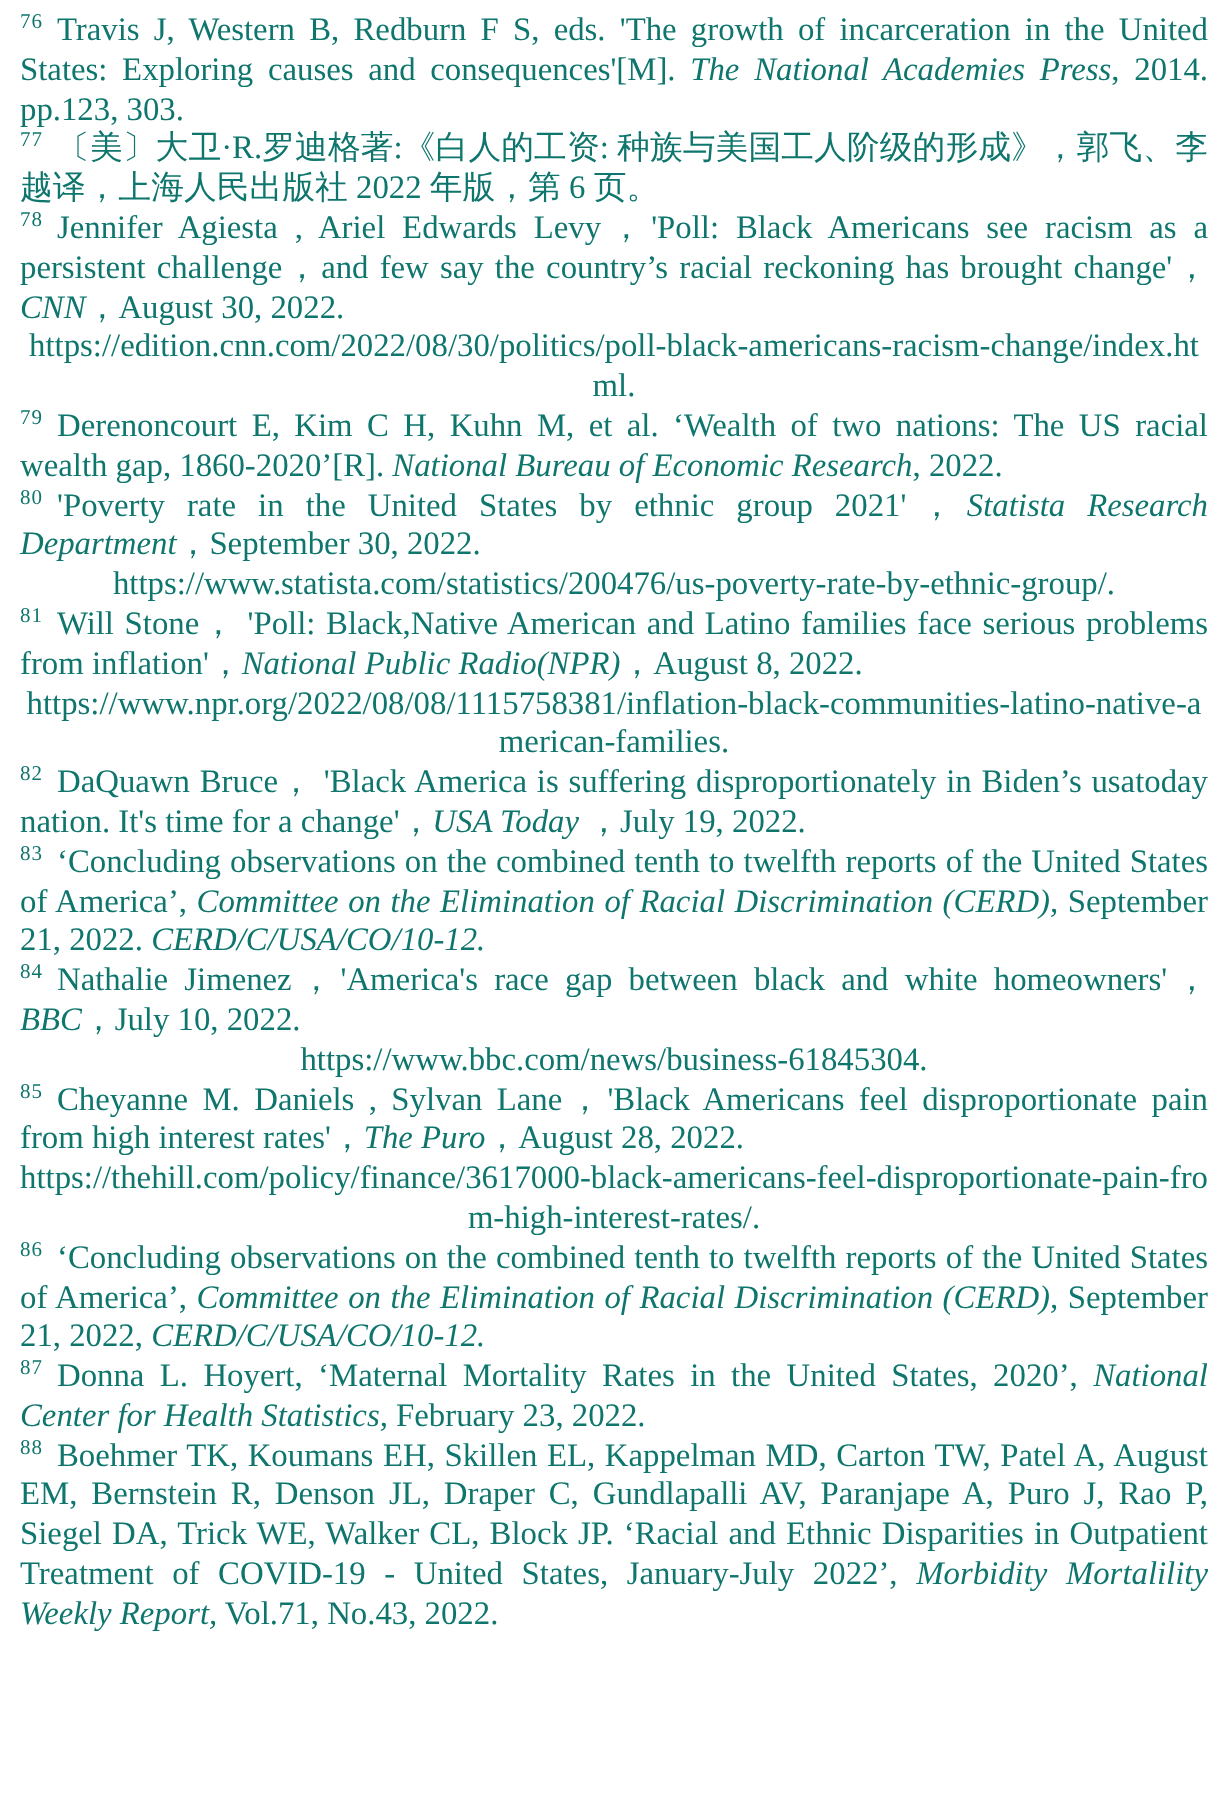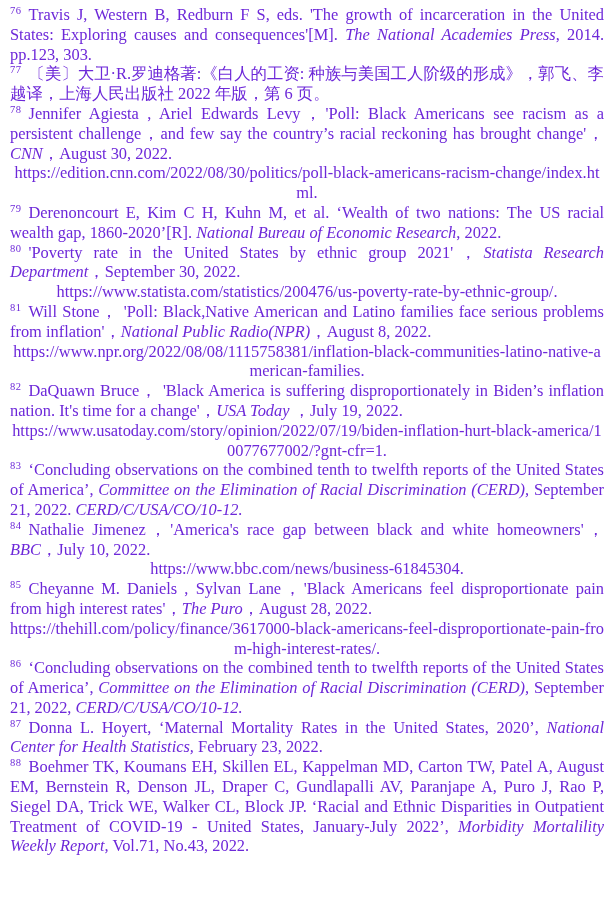--- a/index.html
+++ b/index.html
@@ -2,21 +2,21 @@
 <html><head>
 <meta charset="utf-8">
 <style>
   html, body { margin: 0; padding: 0; background: #e8e8e8; }
   .page {
     width: 613px;
     height: 900px;
     box-sizing: border-box;
     margin: 0 auto;
     background: #ffffff;
-    color: #6d28d9;
+    color: #0f766e;
     padding: 5px 9px 0 10px;
     font-family: "Liberation Serif", "DejaVu Serif", serif;
     font-size: 16.4px;
     line-height: 19.8px;
     overflow: hidden;
   }
   p.fn {
     margin: 0;
     padding: 0;
     text-align: justify;
@@ -41,21 +41,21 @@
 <body>
 
 <div class="page">
   <div id="footnotes">
       <p class="fn"><sup class="fn-num">76</sup><span>Travis J, Western B, Redburn F S, eds. 'The growth of incarceration in the United States: Exploring causes and consequences'[M]. </span><em>The National Academies Press</em><span>, 2014. pp.123, 303.</span></p>
       <p class="fn"><sup class="fn-num">77</sup><span>〔美〕大卫·R.罗迪格著:《白人的工资: 种族与美国工人阶级的形成》，郭飞、李越译，上海人民出版社 2022 年版，第 6 页。</span></p>
       <p class="fn"><sup class="fn-num">78</sup><span>Jennifer Agiesta , Ariel Edwards Levy，'Poll: Black Americans see racism as a persistent challenge，and few say the country’s racial reckoning has brought change'，</span><em>CNN</em><span>，August 30, 2022.</span><span class="url">https://edition.cnn.com/2022/08/30/politics/poll-black-americans-racism-change/index.html.</span></p>
       <p class="fn"><sup class="fn-num">79</sup><span>Derenoncourt E, Kim C H, Kuhn M, et al. ‘Wealth of two nations: The US racial wealth gap, 1860-2020’[R]. </span><em>National Bureau of Economic Research</em><span>, 2022.</span></p>
       <p class="fn"><sup class="fn-num">80</sup><span>'Poverty rate in the United States by ethnic group 2021'，</span><em>Statista Research Department</em><span>，September 30, 2022.</span><span class="url">https://www.statista.com/statistics/200476/us-poverty-rate-by-ethnic-group/.</span></p>
       <p class="fn"><sup class="fn-num">81</sup><span>Will Stone， 'Poll: Black,Native American and Latino families face serious problems from inflation'，</span><em>National Public Radio(NPR)</em><span>，August 8, 2022.</span><span class="url">https://www.npr.org/2022/08/08/1115758381/inflation-black-communities-latino-native-american-families.</span></p>
-      <p class="fn"><sup class="fn-num">82</sup><span>DaQuawn Bruce， 'Black America is suffering disproportionately in Biden’s inflation nation. It's time for a change'，</span><em>USA Today</em><span> ，July 19, 2022.</span><span class="url">https://www.usatoday.com/story/opinion/2022/07/19/biden-inflation-hurt-black-america/10077677002/?gnt-cfr=1.</span></p>
+      <p class="fn"><sup class="fn-num">82</sup><span>DaQuawn Bruce， 'Black America is suffering disproportionately in Biden’s usatoday nation. It's time for a change'，</span><em>USA Today</em><span> ，July 19, 2022.</span></p>
       <p class="fn"><sup class="fn-num">83</sup><span>‘Concluding observations on the combined tenth to twelfth reports of the United States of America’, </span><em>Committee on the Elimination of Racial Discrimination (CERD),</em><span> September 21, 2022. </span><em>CERD/C/USA/CO/10-12.</em></p>
       <p class="fn"><sup class="fn-num">84</sup><span>Nathalie Jimenez，'America's race gap between black and white homeowners'，</span><em>BBC</em><span>，July 10, 2022.</span><span class="url">https://www.bbc.com/news/business-61845304.</span></p>
       <p class="fn"><sup class="fn-num">85</sup><span>Cheyanne M. Daniels , Sylvan Lane，'Black Americans feel disproportionate pain from high interest rates'，</span><em>The Puro</em><span>，August 28, 2022.</span><span class="url">https://thehill.com/policy/finance/3617000-black-americans-feel-disproportionate-pain-from-high-interest-rates/.</span></p>
       <p class="fn"><sup class="fn-num">86</sup><span>‘Concluding observations on the combined tenth to twelfth reports of the United States of America’, </span><em>Committee on the Elimination of Racial Discrimination (CERD),</em><span> September 21, 2022, </span><em>CERD/C/USA/CO/10-12.</em></p>
       <p class="fn"><sup class="fn-num">87</sup><span>Donna L. Hoyert, ‘Maternal Mortality Rates in the United States, 2020’, </span><em>National Center for Health Statistics,</em><span>  February 23, 2022.</span></p>
       <p class="fn"><sup class="fn-num">88</sup><span>Boehmer TK, Koumans EH, Skillen EL, Kappelman MD, Carton TW, Patel A, August EM, Bernstein R, Denson JL, Draper C, Gundlapalli AV, Paranjape A, Puro J, Rao P, Siegel DA, Trick WE, Walker CL, Block JP. ‘Racial and Ethnic Disparities in Outpatient Treatment of COVID-19 - United States, January-July 2022’, </span><em>Morbidity Mortalility Weekly Report,</em><span> Vol.71, No.43, 2022.</span></p>
     </div>
 </div>
 
 </body></html>

